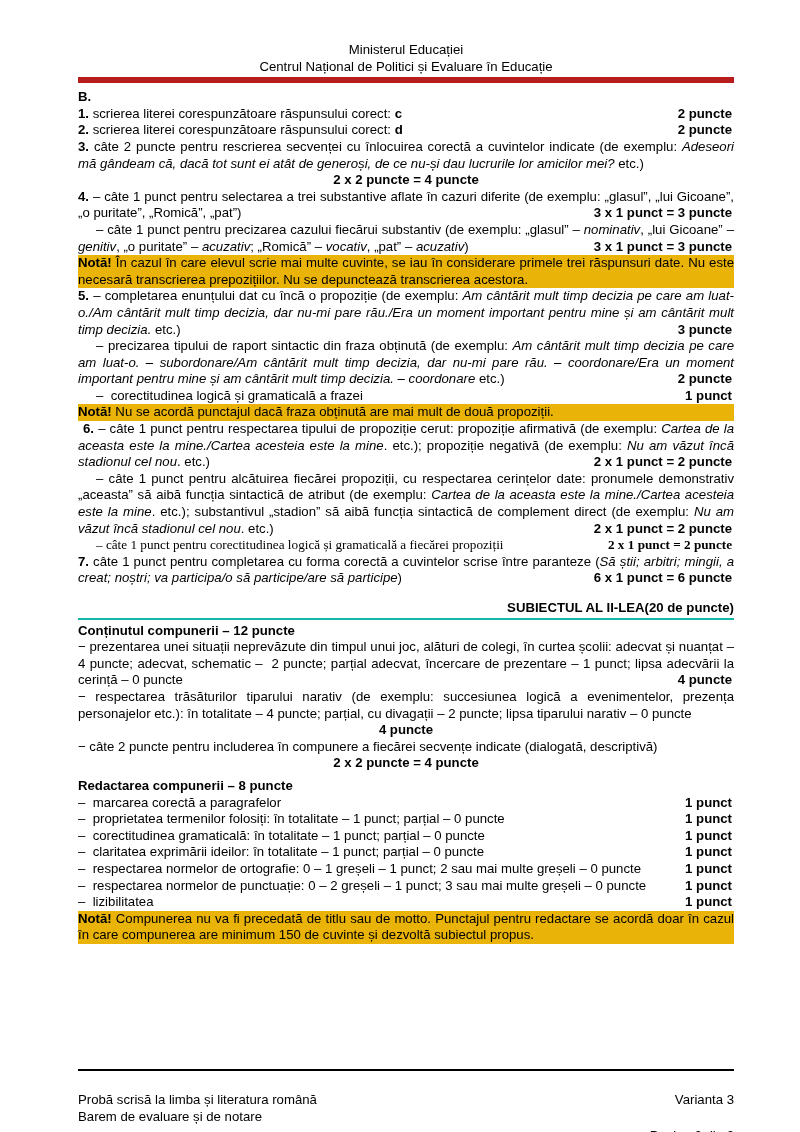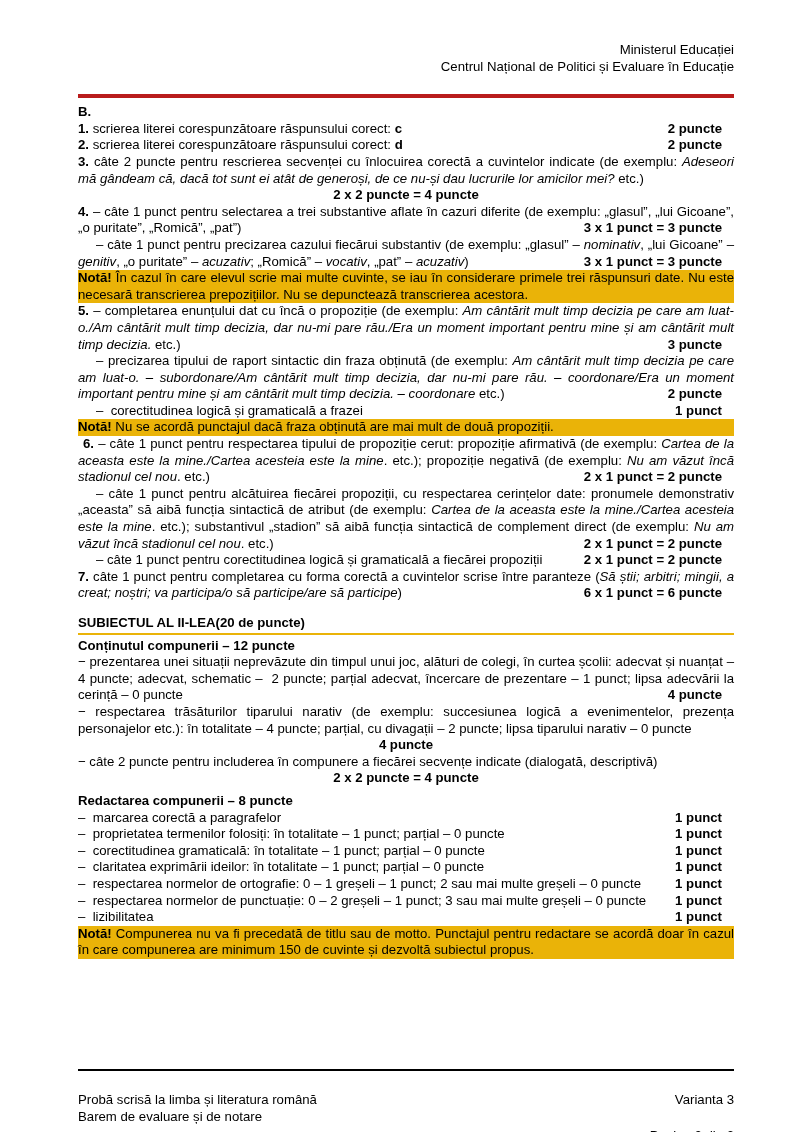--- a/index.html
+++ b/index.html
@@ -7,30 +7,30 @@
     position:relative;
     width:800px; height:1132px;
     box-sizing:border-box;
     padding:42px 66px 0 78px;
     background:#fff;
     font-family:"Liberation Sans","DejaVu Sans",sans-serif;
     font-size:13.2px;
     line-height:16.6px;
     color:#000;
   }
-  .header { text-align:right; border-bottom:4px solid #b91c1c; padding-bottom:19px; margin-bottom:6px; }
+  .header { text-align:center; border-bottom:6px solid #b91c1c; padding-bottom:2px; margin-bottom:6px; }
   .header div { white-space:nowrap; }
   .item { position:relative; text-align:justify; }
   .plain { text-align:left; }
-  .pts { position:absolute; right:12px; bottom:0; font-weight:700; white-space:nowrap; background:#fff; padding-left:6px; }
+  .pts { position:absolute; right:2px; bottom:0; font-weight:700; white-space:nowrap; background:#fff; padding-left:6px; }
   .pts-line { text-align:center; font-weight:700; }
   .note { background:#eab308; text-align:justify; }
   .b { font-weight:700; }
   .i { font-style:italic; }
-  .section-row { display:flex; justify-content:flex-start; font-weight:700; border-bottom:2px solid #eab308; margin-top:13px; margin-bottom:3px; padding-bottom:1px; }
+  .section-row { display:flex; justify-content:flex-end; font-weight:700; border-bottom:2px solid #14b8a6; margin-top:13px; margin-bottom:3px; padding-bottom:1px; }
   .subheading { font-weight:700; }
   .footer { position:absolute; left:78px; right:66px; top:1069px; border-top:2px solid #000; padding-top:3px; }
   .frow { display:flex; justify-content:space-between;margin-top:18px; }
   .fcenter { text-align:right; margin-top:3px; }
 </style>
 </head>
 <body>
 
 <div class="page">
   <div class="header">
@@ -46,21 +46,21 @@
       <div class="pts-line">2 x 2 puncte = 4 puncte</div>
       <div class="item"><span class="b">4.</span><span> – câte 1 punct pentru selectarea a trei substantive aflate în cazuri diferite (de exemplu: „glasul”, „lui Gicoane”, „o puritate”, „Romică”, „pat”)</span><span class="pts">3 x 1 punct = 3 puncte</span></div>
       <div class="item" style="text-indent: 18px;"><span>– câte 1 punct pentru precizarea cazului fiecărui substantiv (de exemplu: „glasul” – </span><span class="i">nominativ</span><span>, „lui Gicoane” – </span><span class="i">genitiv</span><span>, „o puritate” – </span><span class="i">acuzativ</span><span>; „Romică” – </span><span class="i">vocativ</span><span>, „pat” – </span><span class="i">acuzativ</span><span>) </span><span class="pts">3 x 1 punct = 3 puncte</span></div>
       <div class="note"><span class="b">Notă!</span><span> În cazul în care elevul scrie mai multe cuvinte, se iau în considerare primele trei răspunsuri date. Nu este necesară transcrierea prepozițiilor. Nu se depunctează transcrierea acestora.</span></div>
       <div class="item"><span class="b">5.</span><span> – completarea enunțului dat cu încă o propoziție (de exemplu: </span><span class="i">Am cântărit mult timp decizia pe care am luat-o./Am cântărit mult timp decizia, dar nu-mi pare rău./Era un moment important pentru mine și am cântărit mult timp decizia.</span><span> etc.)</span><span class="pts">3 puncte</span></div>
       <div class="item" style="text-indent: 18px;"><span>– precizarea tipului de raport sintactic din fraza obținută (de exemplu: </span><span class="i">Am cântărit mult timp decizia pe care am luat-o. – subordonare/Am cântărit mult timp decizia, dar nu-mi pare rău. – coordonare/Era un moment important pentru mine și am cântărit mult timp decizia. – coordonare</span><span> etc.)</span><span class="pts">2 puncte</span></div>
       <div class="item" style="text-indent: 18px;"><span>–&nbsp;&nbsp;corectitudinea logică și gramaticală a frazei</span><span class="pts">1 punct</span></div>
       <div class="note"><span class="b">Notă!</span><span> Nu se acordă punctajul dacă fraza obținută are mai mult de două propoziții.</span></div>
       <div class="item" style="text-indent: 5px;"><span class="b">6.</span><span> – câte 1 punct pentru respectarea tipului de propoziție cerut: propoziție afirmativă (de exemplu: </span><span class="i">Cartea de la aceasta este la mine./Cartea acesteia este la mine</span><span>. etc.); propoziție negativă (de exemplu: </span><span class="i">Nu am văzut încă stadionul cel nou</span><span>. etc.)</span><span class="pts">2 x 1 punct = 2 puncte</span></div>
       <div class="item" style="text-indent: 18px;"><span>– câte 1 punct pentru alcătuirea fiecărei propoziții, cu respectarea cerințelor date: pronumele demonstrativ „aceasta” să aibă funcția sintactică de atribut (de exemplu: </span><span class="i">Cartea de la aceasta este la mine./Cartea acesteia este la mine</span><span>. etc.); substantivul „stadion” să aibă funcția sintactică de complement direct (de exemplu: </span><span class="i">Nu am văzut încă stadionul cel nou</span><span>. etc.)</span><span class="pts">2 x 1 punct = 2 puncte</span></div>
-      <div class="item" style="text-indent: 18px;"><span>– câte 1 punct pentru corectitudinea logică și gramaticală a fiecărei propoziții</span><span class="pts">2 x 1 punct = 2 puncte</span></div>
+      <div class="item" style="text-indent: 18px; font-family: Liberation Serif, serif;"><span>– câte 1 punct pentru corectitudinea logică și gramaticală a fiecărei propoziții</span><span class="pts">2 x 1 punct = 2 puncte</span></div>
       <div class="item"><span class="b">7.</span><span> câte 1 punct pentru completarea cu forma corectă a cuvintelor scrise între paranteze (</span><span class="i">Să știi; arbitri; mingii, a creat; noștri; va participa/o să participe/are să participe</span><span>)</span><span class="pts">6 x 1 punct = 6 puncte</span></div>
       <div class="section-row">
         <span>SUBIECTUL AL II-LEA</span>
         <span>(20 de puncte)</span>
       </div>
       <div class="subheading"><span class="b">Conținutul compunerii – 12 puncte</span></div>
       <div class="item"><span>− prezentarea unei situații neprevăzute din timpul unui joc, alături de colegi, în curtea școlii: adecvat și nuanțat – 4 puncte; adecvat, schematic –&nbsp; 2 puncte; parțial adecvat, încercare de prezentare – 1 punct; lipsa adecvării la cerință – 0 puncte</span><span class="pts">4 puncte</span></div>
       <div class="item"><span>− respectarea trăsăturilor tiparului narativ (de exemplu: succesiunea logică a evenimentelor, prezența personajelor etc.): în totalitate – 4 puncte; parțial, cu divagații – 2 puncte; lipsa tiparului narativ – 0 puncte</span></div>
       <div class="pts-line">4 puncte</div>
       <div class="item"><span>− câte 2 puncte pentru includerea în compunere a fiecărei secvențe indicate (dialogată, descriptivă)</span></div>

